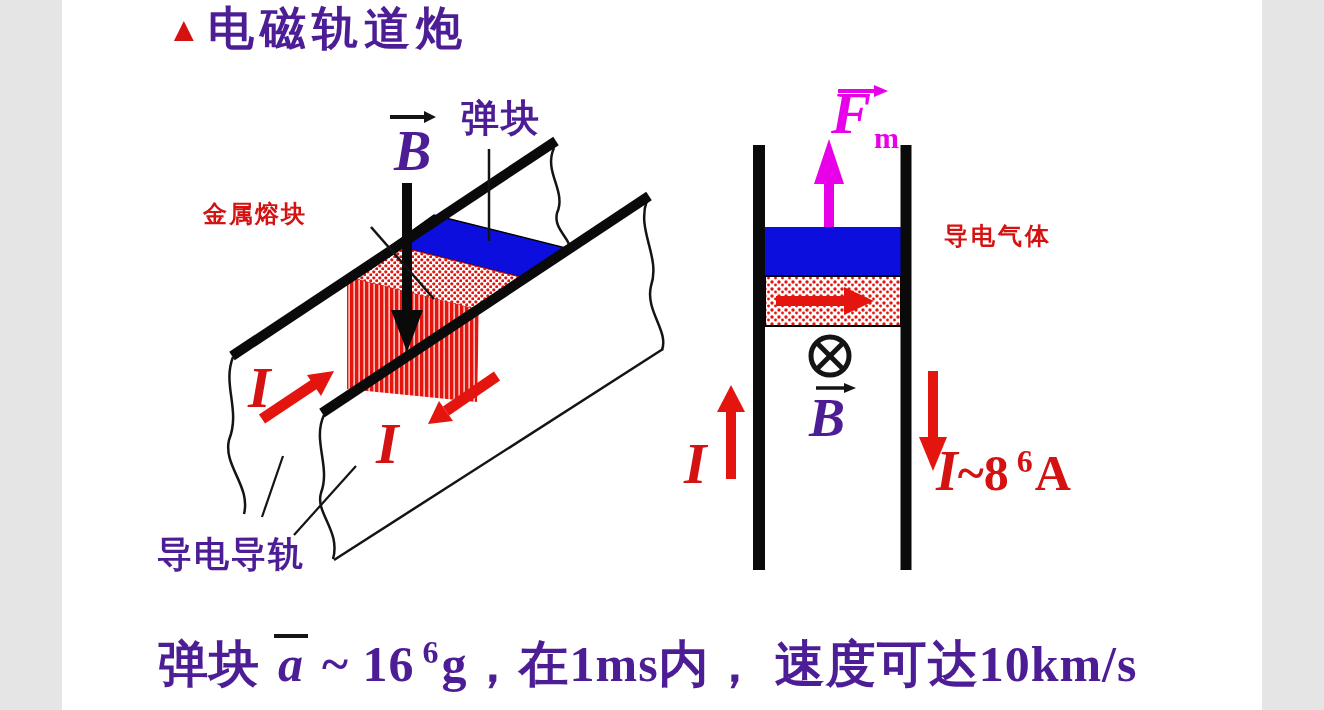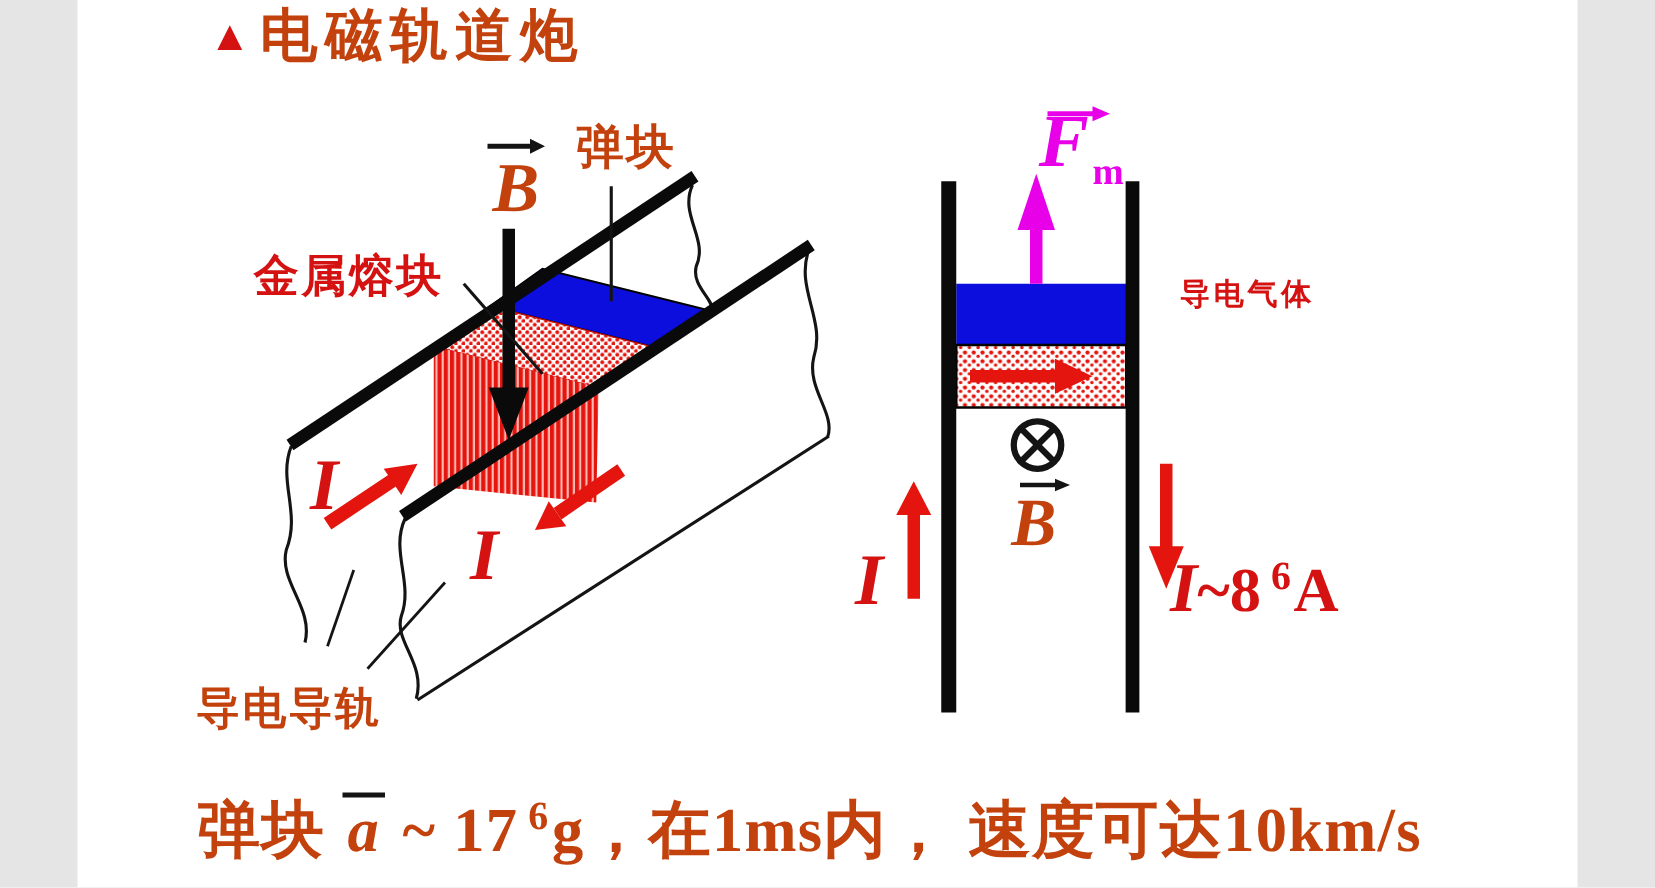--- a/index.html
+++ b/index.html
@@ -1,21 +1,21 @@
 <!DOCTYPE html>
 <html><head>
 <meta charset="utf-8">
 <style>
   html,body{margin:0;padding:0;background:#e6e6e6;}
   .stage{position:relative;width:1324px;height:710px;background:#ffffff;overflow:hidden;
          font-family:"Liberation Sans",sans-serif;}
   .side{position:absolute;top:0;width:62px;height:710px;background:#e5e5e6;}
   .side.l{left:0;} .side.r{left:1262px;}
   svg.art{position:absolute;left:0;top:0;}
-  .t{position:absolute;white-space:nowrap;color:#c2410c;font-weight:bold;line-height:1.05;}
+  .t{position:absolute;white-space:nowrap;color:#4c1d95;font-weight:bold;line-height:1.05;}
   .red{color:#d51212;}
   .mag{color:#e800e8;}
   .ser{font-family:"Liberation Serif",serif;}
   .it{font-style:italic;}
   .overbar{display:inline-block;border-top:4px solid #141414;padding:0 4px 0 4px;}
   sup.s6{font-size:32px;vertical-align:super;margin:0 2px 0 8px;}
   .capgap{margin-left:14px;}
 </style>
 </head>
 <body>
@@ -100,36 +100,36 @@
       <line x1="731" y1="479" x2="731" y2="408" stroke="#e4150e" stroke-width="10"></line>
       <polygon points="717,412 745,412 731,385" fill="#e4150e"></polygon>
       <line x1="933" y1="371" x2="933" y2="441" stroke="#e4150e" stroke-width="10"></line>
       <polygon points="919,437 947,437 933,471" fill="#e4150e"></polygon>
     </g>
   </svg>
 
   <span class="t red" style="left:167px;top:12px;font-size:34px;">▲</span>
   <span class="t" style="left:208px;top:4px;font-size:46px;letter-spacing:6px;">电磁轨道炮</span>
 
-  <div class="t red" style="left:203px;top:198px;font-size:36px;letter-spacing:2px;line-height:1.3;">
+  <div class="t red" style="left:203px;top:198px;font-size:24px;letter-spacing:2px;line-height:1.3;">
     <div>金属熔块</div>
   </div>
 
   <span class="t" style="left:461px;top:99px;font-size:38px;letter-spacing:2px;">弹块</span>
   <span class="t ser it" style="left:394px;top:122px;font-size:56px;">B</span>
   <span class="t ser it red" style="left:248px;top:358px;font-size:58px;">I</span>
   <span class="t ser it red" style="left:376px;top:414px;font-size:58px;">I</span>
-  <span class="t" style="left:157px;top:551px;font-size:35px;letter-spacing:2px;font-family:Liberation Mono, monospace;">导电导轨</span>
+  <span class="t" style="left:157px;top:536px;font-size:35px;letter-spacing:2px;">导电导轨</span>
 
   <span class="t ser it mag" style="left:831px;top:82px;font-size:60px;">F</span>
   <span class="t mag ser" style="left:874px;top:122px;font-size:30px;">m</span>
   <span class="t red" style="left:944px;top:223px;font-size:24px;letter-spacing:3px;">导电气体</span>
   <span class="t ser it" style="left:809px;top:390px;font-size:54px;">B</span>
   <span class="t ser it red" style="left:684px;top:434px;font-size:58px;">I</span>
 
   <div class="t red ser" style="left:936px;top:442px;font-size:50px;">
     <span class="it" style="font-size:56px;">I</span><span>~8</span><sup class="s6">6</sup><span>A</span>
   </div>
 
   <div class="t ser" style="left:158px;top:634px;font-size:50px;letter-spacing:1px;">
-    <span>弹块</span><span class="overbar it capgap">a</span><span class="capgap">~ 17</span><sup class="s6">6</sup><span>g，在1ms内，</span><span class="capgap">速度可达10km/s</span>
+    <span>弹块</span><span class="overbar it capgap">a</span><span class="capgap">~ 16</span><sup class="s6">6</sup><span>g，在1ms内，</span><span class="capgap">速度可达10km/s</span>
   </div>
 </div>
 
 </body></html>

